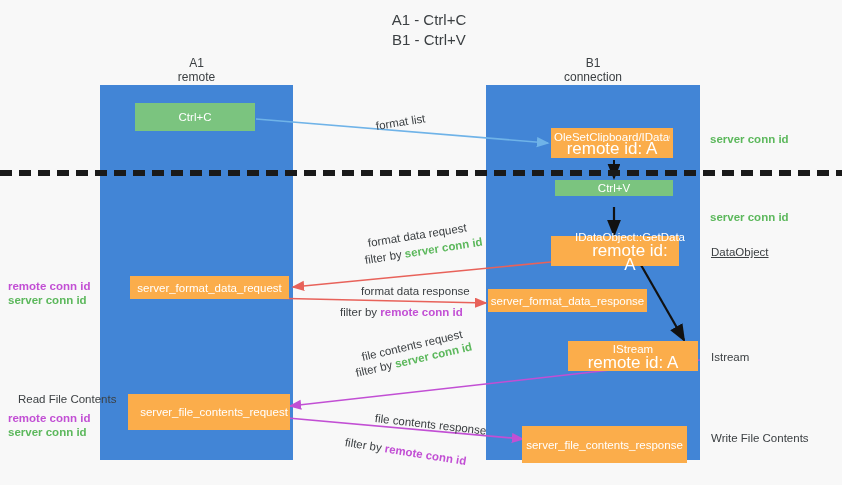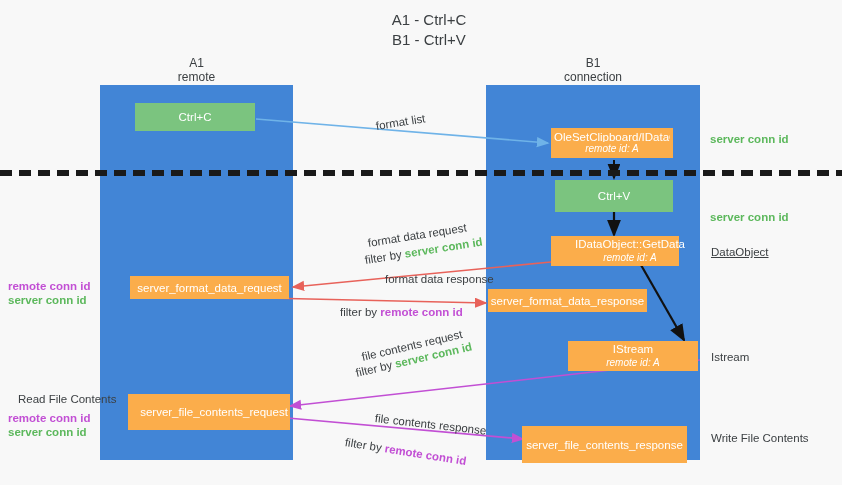--- a/index.html
+++ b/index.html
@@ -48,21 +48,21 @@
     align-items: center;
     justify-content: center;
     color: #ffffff;
     font-size: 11.5px;
     line-height: 14px;
     text-align: center;
     padding: 2px 6px;
   }
   .node.green { background: #7bc47f; }
   .node.orange { background: #fbad4b; }
-  .node .l2 { font-size: 10px; font-style: italic; }
+  .node .l2 { font-size: 17px; }
 
   .divider {
     position: absolute;
     left: 0; top: 170px;
     width: 842px; height: 6px;
     background-image: repeating-linear-gradient(
       to right, #1a1a1a 0px, #1a1a1a 12px, rgba(0,0,0,0) 12px, rgba(0,0,0,0) 19px);
   }
 
   .side-label {
@@ -151,21 +151,21 @@
 
   <div class="node green" style="left:135px; top:103px; width:120px; height:28px;">
     <div>Ctrl+C</div>
   </div>
 
   <div class="node orange" style="left:551px; top:128px; width:122px; height:30px;">
     <div style="overflow:hidden; max-width:116px; white-space:nowrap;">OleSetClipboard/IDataObject</div>
     <div class="l2">remote id: A</div>
   </div>
 
-  <div class="node green" style="left:555px; top:180px; width:118px; height:32px;">
+  <div class="node green" style="left:555px; top:180px; width:118px; height:16px;">
     <div>Ctrl+V</div>
   </div>
 
   <div class="node orange" style="left:551px; top:236px; width:128px; height:30px;padding-left:36px;">
     <div>IDataObject::GetData</div>
     <div class="l2">remote id: A</div>
   </div>
 
   <div class="node orange" style="left:130px; top:276px; width:159px; height:23px;">
     <div>server_format_data_request</div>
@@ -191,21 +191,21 @@
   <div class="divider"></div>
 
   <div class="ann rot-up" style="left:376px; top:119px;">format list</div>
 
   <div class="ann rot-up" style="left:368px; top:236px;">format data request</div>
   <div class="ann rot-up" style="left:365px; top:253px;">
     <span>filter by</span>
     <span class="green-txt">server conn id</span>
   </div>
 
-  <div class="ann" style="left:361px; top:272px;margin-left:24px;">format data response</div>
+  <div class="ann" style="left:361px; top:284px;">format data response</div>
   <div class="ann" style="left:340px; top:305px;">
     <span>filter by</span>
     <span class="purple-txt">remote conn id</span>
   </div>
 
   <div class="ann rot-up2" style="left:362px; top:350px;">file contents request</div>
   <div class="ann rot-up2" style="left:356px; top:366px;">
     <span>filter by</span>
     <span class="green-txt">server conn id</span>
   </div>

